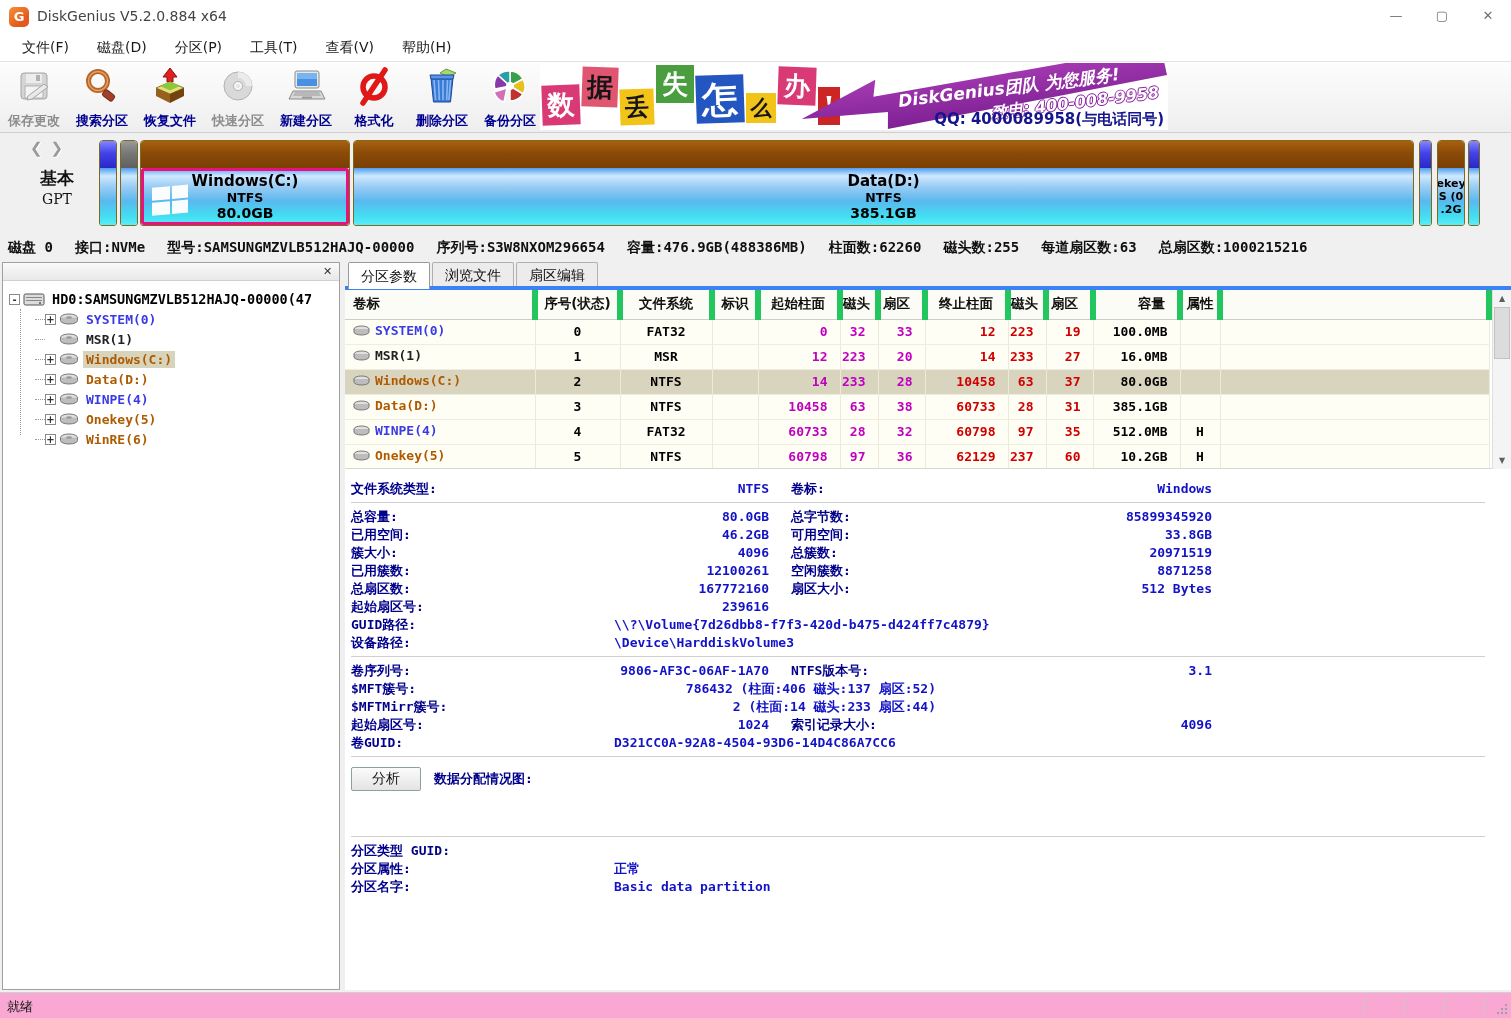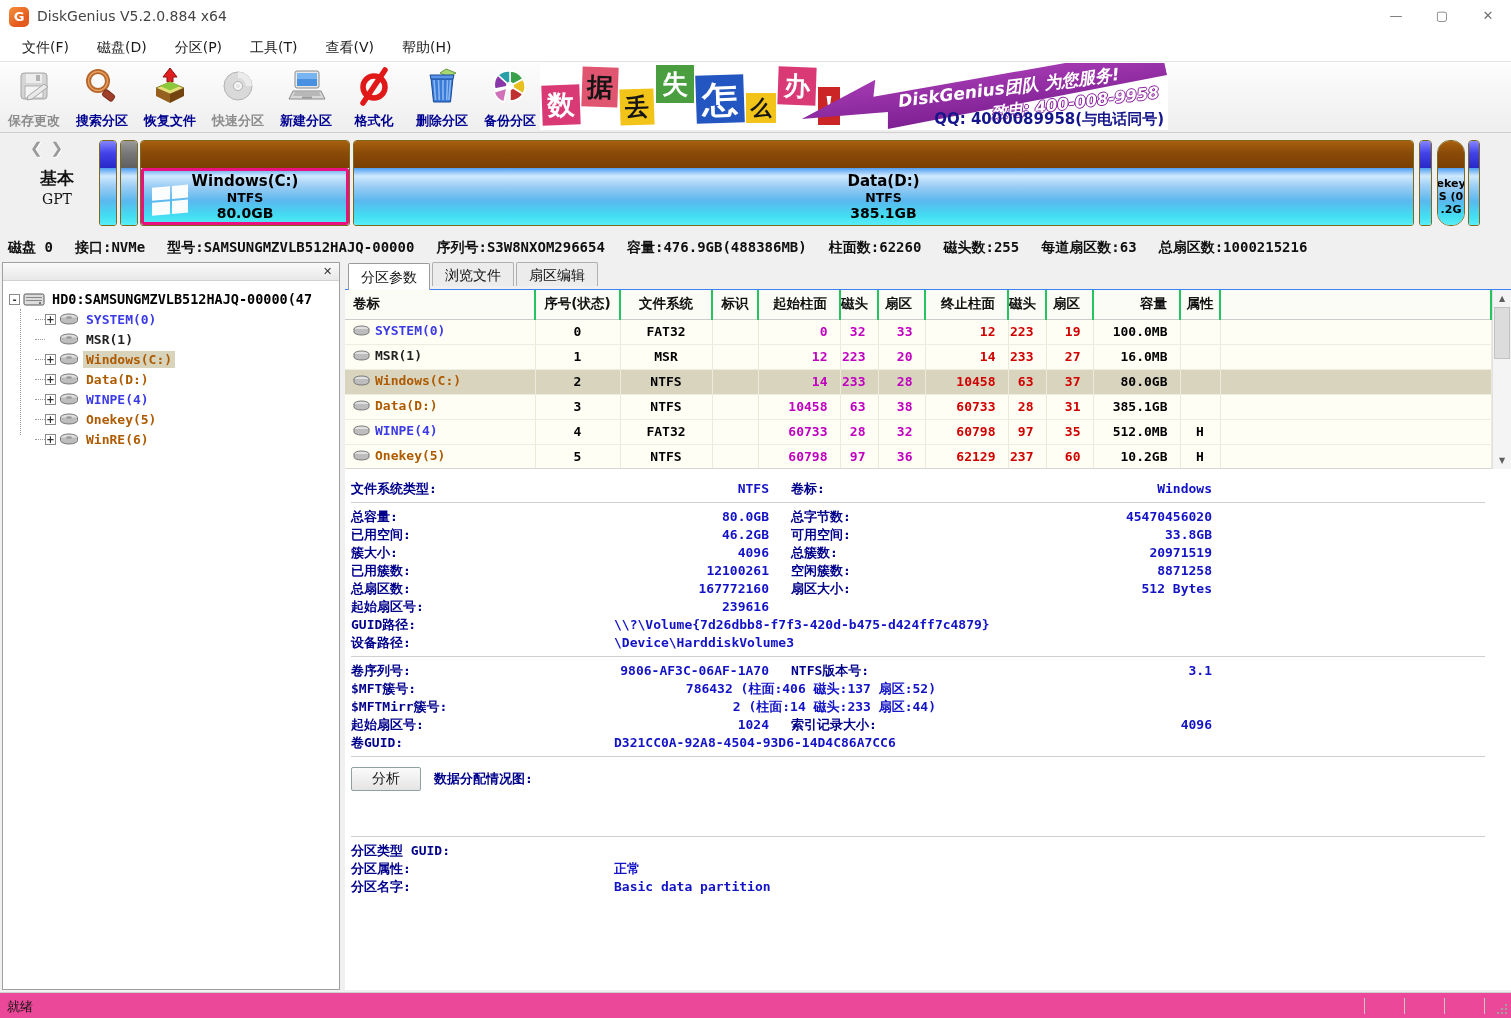--- a/index.html
+++ b/index.html
@@ -88,28 +88,28 @@
   .tico { margin:0 4px 0 3px; flex:none; display:flex; }
   .troot .tlabel { font-size:13.5px; color:#000; }
   .titem { padding-left:26px; }
   .tlabel { font-size:13px; padding:1px 3px; }
   .c-blue { color:#3a3ae6; } .c-brown { color:#ae5a00; } .c-black { color:#222; }
   .titem.selected .tlabel { background:#d8d4bc; }
   .tree-vline { position:absolute; left:17px; top:28px; height:126px; border-left:1px dotted #999; }
 
   
   .rightpanel { position:absolute; left:345px; top:2px; width:1166px; height:728px; background:#fff; }
-  .tabs { position:absolute; top:0; left:0; right:0; height:28px; background:#f0f0f0; display:flex; align-items:flex-start; padding-left:3px; border-bottom:1px solid #3b82f6; }
+  .tabs { position:absolute; top:0; left:0; right:0; height:28px; background:#f0f0f0; display:flex; align-items:center; padding-left:3px; border-bottom:4px solid #3b82f6; }
   .tab { padding:0 12px; font-size:14px; color:#111; height:24px; line-height:24px; background:#ececec; border:1px solid #b0b0b0; border-bottom:none; margin-right:2px; border-radius:2px 2px 0 0; }
   .tab.active { background:#fff; height:27px; line-height:26px; border-color:#9a9a9a; position:relative; top:1px; font-weight:500; }
 
   
   .table-zone { position:absolute; left:0; right:19px; top:28px; height:179px; overflow:hidden; border-bottom:1px solid #d6d6d6; }
   table.ptable { border-collapse:collapse; table-layout:fixed; width:100%; font-family:"DejaVu Sans Mono",monospace; }
-  .ptable th { height:29px; font-size:13.5px; font-weight:600; color:#111; background:#fcfcf6; border-right:2px solid #22c55e; border-bottom:1px solid #cccccc; font-family:"DejaVu Sans",sans-serif; white-space:nowrap; overflow:hidden; }
+  .ptable th { height:29px; font-size:13.5px; font-weight:600; color:#111; background:#fcfcf6; border-right:6px solid #22c55e; border-bottom:1px solid #cccccc; font-family:"DejaVu Sans",sans-serif; white-space:nowrap; overflow:hidden; }
   .ptable td { height:25px; font-size:13px; font-weight:bold; border-right:1px solid #eceadb; border-bottom:1px solid #efede0; background:#fffef5; white-space:nowrap; overflow:hidden; }
   .ptable tr.sel td { background:#d8d4be; }
   .th-l,.td-l { text-align:left; padding-left:8px; }
   .th-c,.td-c { text-align:center; }
   .th-r { text-align:right; padding-right:12px; }
   .td-r { text-align:right; padding-right:12px; }
   .td-start { color:#c000c0; } .td-end { color:#d00000; }
   .td-l .vlbl { vertical-align:2px; margin-left:5px; }
   .vscroll { position:absolute; right:0; top:28px; width:19px; height:179px; background:#f4f4f4; border-left:1px solid #e0e0e0; }
   .vs-btn { height:17px; text-align:center; font-size:8px; color:#606060; line-height:17px; background:#f4f4f4; }
@@ -124,21 +124,21 @@
   .cl2 { width:190px; margin-left:22px; } .cv2 { width:231px; text-align:right; }
   .drow.wide .cvw { padding-left:73px; text-align:left; }
   .drow.wideright .cvr { width:395px; text-align:right; }
   .dsep { border-top:1px solid #cfcfcf; margin:4px 0 5px 0; }
   .analyze-row { margin:9px 0 2px 0; display:flex; align-items:center; height:26px; }
   .analyze-btn { width:70px; height:24px; background:linear-gradient(#fbfbfb,#e4e4e4); border:1px solid #8fa0a0; border-radius:2px; font-size:14px; color:#111; font-family:"DejaVu Sans",sans-serif; }
   .map-label { margin-left:13px; font-size:13px; color:#00008b; }
   .spacer38 { height:38px; }
 
   
-  .statusbar { position:absolute; bottom:0; left:0; right:0; height:26px; background:#ec4899; border-top:1px solid #d0d0d0; }
+  .statusbar { position:absolute; bottom:0; left:0; right:0; height:26px; background:#f9a8d4; border-top:1px solid #d0d0d0; }
   .sb-text { position:absolute; left:7px; top:5px; font-size:13px; color:#111; }
   .sb-div { position:absolute; top:5px; width:1px; height:16px; background:#c8c8c8; }
   .sb-grip { position:absolute; right:3px; bottom:3px; width:12px; height:12px;
     background:radial-gradient(circle at 2px 10px,#a0a0a0 1.2px,transparent 1.6px),
                radial-gradient(circle at 6px 10px,#a0a0a0 1.2px,transparent 1.6px),
                radial-gradient(circle at 10px 10px,#a0a0a0 1.2px,transparent 1.6px),
                radial-gradient(circle at 6px 6px,#a0a0a0 1.2px,transparent 1.6px),
                radial-gradient(circle at 10px 6px,#a0a0a0 1.2px,transparent 1.6px),
                radial-gradient(circle at 10px 2px,#a0a0a0 1.2px,transparent 1.6px); }
 </style>
@@ -305,21 +305,21 @@
             <span class="l1">Data(D:)</span>
             <span class="l2">NTFS</span>
             <span class="l3">385.1GB</span>
           </div>
         </div>
       </div>
       <div class="part" style="left:1322px; width:13px;">
           <div class="part-head ph-esp"></div>
           <div class="part-body"></div>
         </div>
-      <div class="part" style="left:1340px; width:28px;border-radius:13px;">
+      <div class="part" style="left:1340px; width:28px;">
         <div class="part-head ph-data"></div>
         <div class="part-body">
           <div class="plines tiny">
             <span>ekey</span>
             <span>S (0</span>
             <span>.2G</span>
           </div>
         </div>
       </div>
       <div class="part" style="left:1371px; width:12px;">
@@ -612,21 +612,21 @@
           <span class="dl cl1">文件系统类型:</span>
             <span class="dv cv1">NTFS</span>
           <span class="dl cl2">卷标:</span>
             <span class="dv cv2">Windows</span>
         </div>
         <div class="dsep"></div>
         <div class="drow pair">
           <span class="dl cl1">总容量:</span>
             <span class="dv cv1">80.0GB</span>
           <span class="dl cl2">总字节数:</span>
-            <span class="dv cv2">45470456020</span>
+            <span class="dv cv2">85899345920</span>
         </div>
         <div class="drow pair">
           <span class="dl cl1">已用空间:</span>
             <span class="dv cv1">46.2GB</span>
           <span class="dl cl2">可用空间:</span>
             <span class="dv cv2">33.8GB</span>
         </div>
         <div class="drow pair">
           <span class="dl cl1">簇大小:</span>
             <span class="dv cv1">4096</span>

